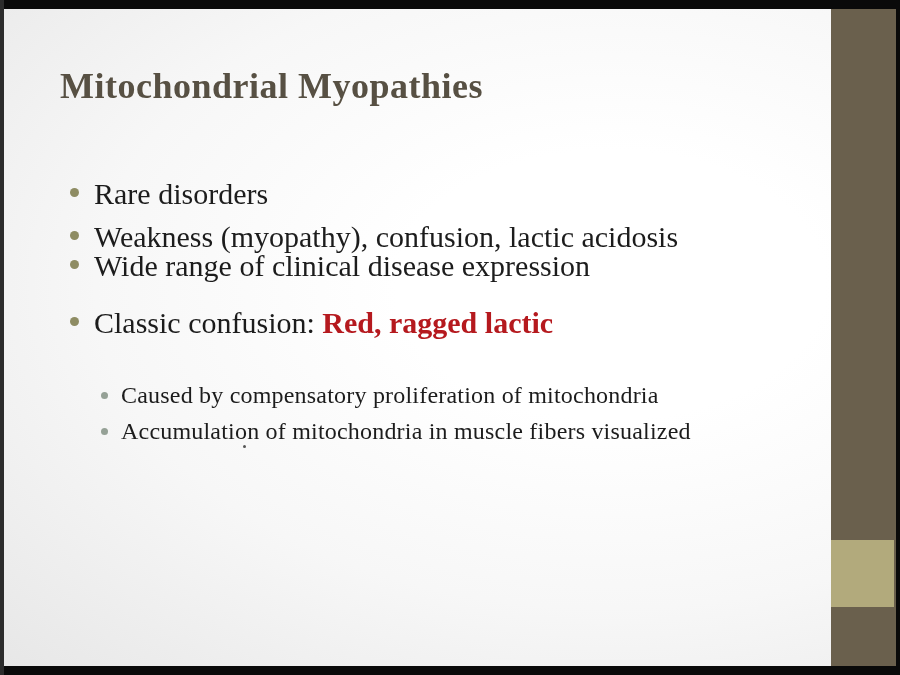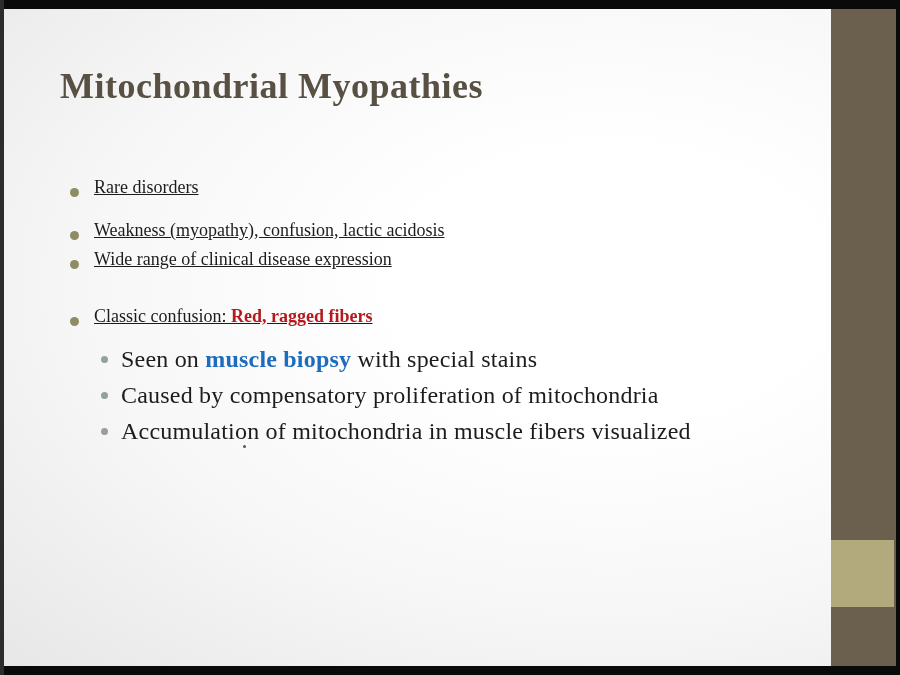--- a/index.html
+++ b/index.html
@@ -54,21 +54,21 @@
     color: var(--title);
     white-space: nowrap;
   }
   .bullet-row {
     position: absolute;
     display: flex;
     align-items: flex-start;
     white-space: nowrap;
     color: var(--body-text);
   }
-  .bullet-row.l1 { left: 66px; font-size: 18px; line-height: 1.15; text-decoration: underline; }
+  .bullet-row.l1 { left: 66px; font-size: 30px; line-height: 1.15; }
   .bullet-row.l2 { left: 97px; font-size: 24px; line-height: 1.12; letter-spacing: 0.2px; }
   .dot {
     display: inline-block;
     border-radius: 50%;
     flex: 0 0 auto;
   }
   .l1 .dot { width: 9px; height: 9px; background: var(--bullet-l1); margin: 11px 15px 0 0; }
   .l2 .dot { width: 7px; height: 7px; background: var(--bullet-l2); margin: 10px 13px 0 0; }
   .seg-normal { color: var(--body-text); }
   .seg-red-bold { color: var(--emphasis-red); font-weight: bold; }
@@ -107,27 +107,23 @@
       <span class="runs"><span class="seg-normal">Weakness (myopathy), confusion, lactic acidosis</span></span>
     </div>
 
     <div class="bullet-row l1 row-b2">
       <span class="dot"></span>
       <span class="runs"><span class="seg-normal">Wide range of clinical disease expression</span></span>
     </div>
 
     <div class="bullet-row l1 row-b3">
       <span class="dot"></span>
-      <span class="runs"><span class="seg-normal">Classic confusion: </span><span class="seg-red-bold">Red, ragged fibers</span></span>
+      <span class="runs"><span class="seg-normal">Classic confusion: </span><span class="seg-red-bold">Red, ragged lactic</span></span>
     </div>
 
-    <div class="bullet-row l2 row-s0">
-      <span class="dot"></span>
-      <span class="runs"><span class="seg-normal">Seen on </span><span class="seg-blue-bold">muscle biopsy</span><span class="seg-normal"> with special stains</span></span>
-    </div>
 
     <div class="bullet-row l2 row-s1">
       <span class="dot"></span>
       <span class="runs"><span class="seg-normal">Caused by compensatory proliferation of mitochondria</span></span>
     </div>
 
     <div class="bullet-row l2 row-s2">
       <span class="dot"></span>
       <span class="runs"><span class="seg-normal">Accumulation of mitochondria in muscle fibers visualized</span></span>
     </div>

